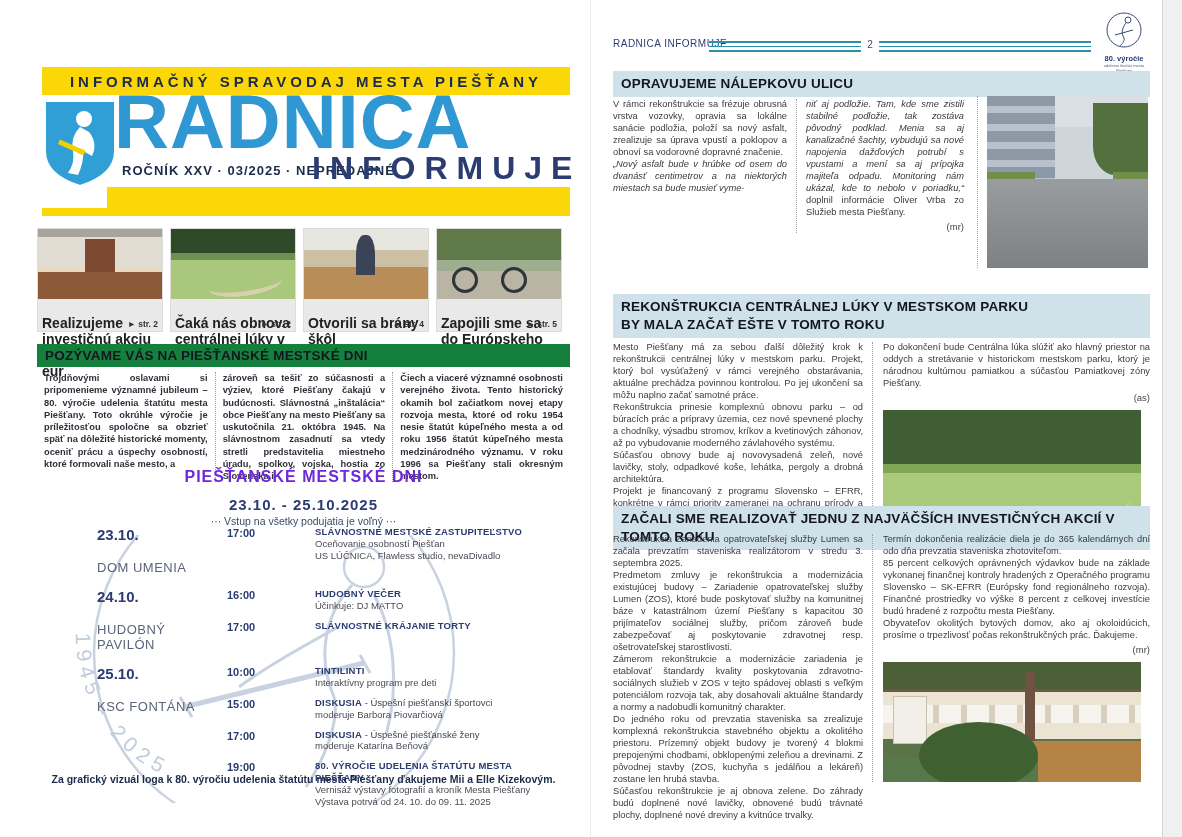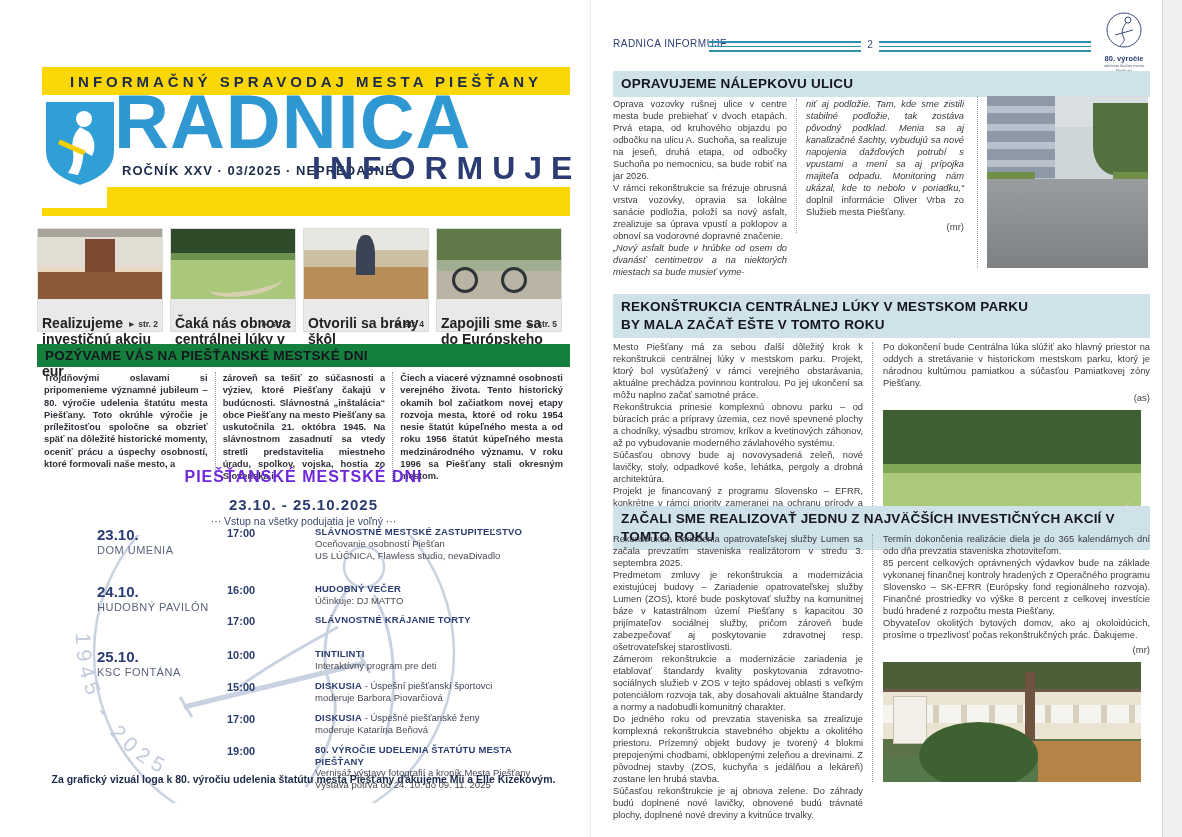--- a/index.html
+++ b/index.html
@@ -41,21 +41,21 @@
   .ev-title{position:absolute;left:25px;top:468px;width:533px;text-align:center;font-size:16px;font-weight:bold;color:#6d28d9;letter-spacing:1px;}
   .ev-dates{position:absolute;left:25px;top:496px;width:533px;text-align:center;font-size:15px;font-weight:bold;color:#2b3c72;letter-spacing:1px;}
   .ev-note{position:absolute;left:25px;top:515px;width:533px;text-align:center;font-size:10.5px;color:#3c4a6a;}
 
   .watermark{position:absolute;left:22px;top:535px;width:436px;height:268px;pointer-events:none;}
 
   .schedule{position:absolute;left:85px;top:526px;width:462px;}
   .day{display:flex;margin-bottom:13px;}
   .daycol{width:130px;}
   .d-date{font-size:15px;font-weight:bold;color:#2b3c72;}
-  .d-venue{font-size:11px;color:#5a6478;letter-spacing:.5px;margin-top:1px;}
+  .d-venue{font-size:13px;color:#5a6478;letter-spacing:.5px;margin-top:17px;}
   .items{flex:1;}
   .item{display:flex;margin-bottom:8px;}
   .time{width:88px;font-size:11px;font-weight:bold;color:#2b3c72;padding-top:1px;}
   .ev{flex:1;}
   .evt{font-size:9.5px;color:#3c4456;line-height:1.25;}
   .evt .b{font-weight:bold;color:#2b3c72;letter-spacing:.2px;}
   .evl{font-size:9.5px;color:#4a4a55;line-height:1.25;}
   .footer-note{position:absolute;left:25px;top:773px;width:533px;text-align:center;font-size:10.5px;font-weight:bold;color:#1c2b4a;}
 
   
@@ -306,21 +306,20 @@
         </g>
       </svg>
       <div class="lg-txt">80. výročie</div>
       <div class="lg-sub">udelenia štatútu mesta Piešťany</div>
     </div>
 
     <div class="art-head ah1">
       <div>OPRAVUJEME NÁLEPKOVU ULICU</div>
     </div>
     <div class="a1c1 body-txt">
-      <p>Oprava vozovky rušnej ulice v centre mesta bude prebiehať v dvoch etapách. Prvá etapa, od kruhového objazdu po odbočku na ulicu A. Suchoňa, sa realizuje na jeseň, druhá etapa, od odbočky Suchoňa po nemocnicu, sa bude robiť na jar 2026.</p>
       <p>V rámci rekonštrukcie sa frézuje obrusná vrstva vozovky, opravia sa lokálne sanácie podložia, položí sa nový asfalt, zrealizuje sa úprava vpustí a poklopov a obnoví sa vodorovné dopravné značenie.</p>
       <p class="it">„Nový asfalt bude v hrúbke od osem do dvanásť centimetrov a na niektorých miestach sa bude musieť vyme-</p>
     </div>
     <div class="a1c2 body-txt">
       <p><span class="it">niť aj podložie. Tam, kde sme zistili stabilné podložie, tak zostáva pôvodný podklad. Menia sa aj kanalizačné šachty, vybudujú sa nové napojenia dažďových potrubí s vpustami a mení sa aj prípojka majiteľa odpadu. Monitoring nám ukázal, kde to nebolo v poriadku,“ </span><span>doplnil informácie Oliver Vrba zo Služieb mesta Piešťany.</span></p>
       <div class="sig">(mr)</div>
     </div>
     <div class="a1photo">
       <div class="photo-frame">
         <div class="st-sky"></div>

